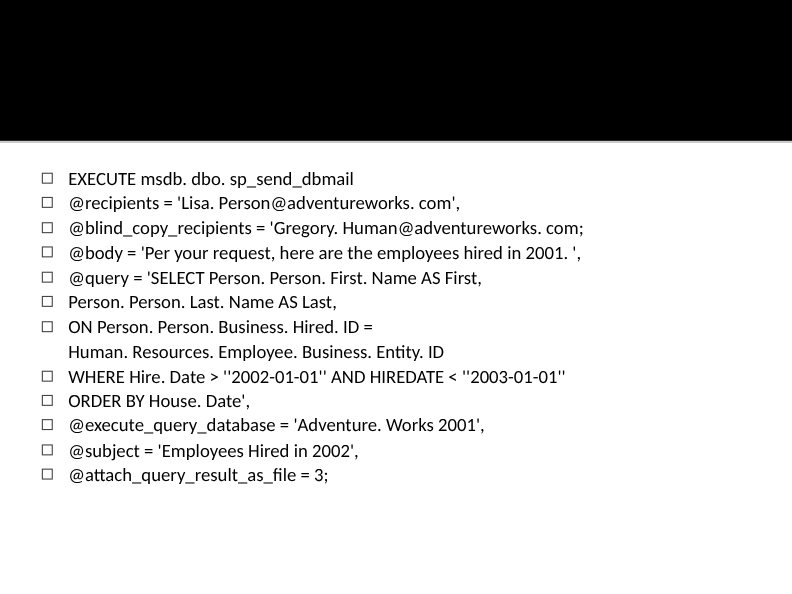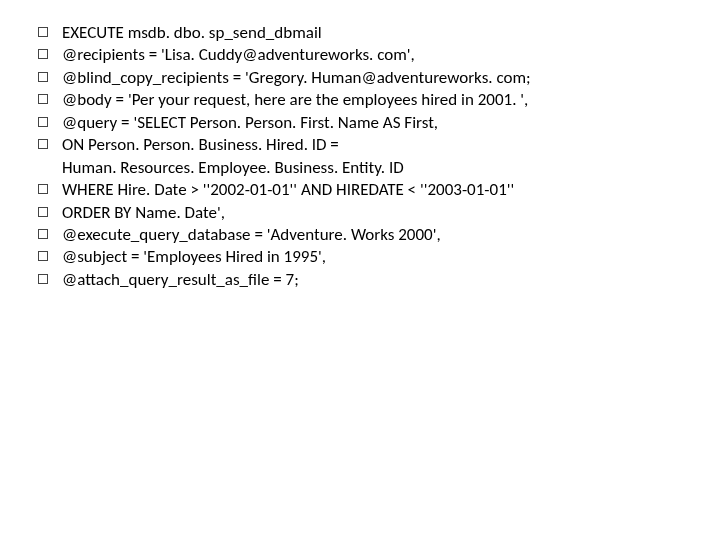--- a/index.html
+++ b/index.html
@@ -5,21 +5,21 @@
   * { margin: 0; padding: 0; box-sizing: border-box; }
   html, body { width: 720px; height: 540px; overflow: hidden; }
   body {
     background: #ffffff;
     font-family: Calibri, "Segoe UI", Arial, sans-serif;
   }
   .slide {
     width: 720px;
     height: 540px;
     display: flex;
-    flex-direction: row;
+    flex-direction: column;
   }
   .title-band {
     background: #000000;
     height: 130px;
     border-bottom: 2px solid #cccccc;
     flex-shrink: 0;
   }
   .content {
     padding: 22px 40px 20px 38px;
     font-size: 17px;
@@ -53,56 +53,60 @@
 <div class="slide">
   <div class="title-band"></div>
   <div class="content">
 
     <div class="bullet-line">
         <span class="bullet-mark"></span>
         <span class="bullet-text">EXECUTE msdb. dbo. sp_send_dbmail</span>
       </div>
     <div class="bullet-line">
         <span class="bullet-mark"></span>
-        <span class="bullet-text">@recipients = 'Lisa. Cuddy@adventureworks. com',</span>
+        <span class="bullet-text">@recipients = 'Lisa. Person@adventureworks. com',</span>
       </div>
     <div class="bullet-line">
         <span class="bullet-mark"></span>
         <span class="bullet-text">@blind_copy_recipients = 'Gregory. Human@adventureworks. com;</span>
       </div>
     <div class="bullet-line">
         <span class="bullet-mark"></span>
         <span class="bullet-text">@body = 'Per your request, here are the employees hired in 2001. ',</span>
       </div>
     <div class="bullet-line">
         <span class="bullet-mark"></span>
         <span class="bullet-text">@query = 'SELECT Person. Person. First. Name AS First,</span>
       </div>
     <div class="bullet-line">
         <span class="bullet-mark"></span>
+        <span class="bullet-text">Person. Person. Last. Name AS Last,</span>
+      </div>
+    <div class="bullet-line">
+        <span class="bullet-mark"></span>
         <span class="bullet-text">ON Person. Person. Business. Hired. ID =</span>
       </div>
     <div class="bullet-line">
         <span class="bullet-mark hidden"></span>
         <span class="bullet-text">Human. Resources. Employee. Business. Entity. ID</span>
       </div>
     <div class="bullet-line">
         <span class="bullet-mark"></span>
         <span class="bullet-text">WHERE Hire. Date &gt; ''2002-01-01'' AND HIREDATE &lt; ''2003-01-01''</span>
       </div>
     <div class="bullet-line">
         <span class="bullet-mark"></span>
-        <span class="bullet-text">ORDER BY Name. Date',</span>
+        <span class="bullet-text">ORDER BY House. Date',</span>
       </div>
     <div class="bullet-line">
         <span class="bullet-mark"></span>
-        <span class="bullet-text">@execute_query_database = 'Adventure. Works 2000',</span>
+        <span class="bullet-text">@execute_query_database = 'Adventure. Works 2001',</span>
       </div>
     <div class="bullet-line">
         <span class="bullet-mark"></span>
-        <span class="bullet-text">@subject = 'Employees Hired in 1995',</span>
+        <span class="bullet-text">@subject = 'Employees Hired in 2002',</span>
       </div>
     <div class="bullet-line">
         <span class="bullet-mark"></span>
-        <span class="bullet-text">@attach_query_result_as_file = 7;</span>
+        <span class="bullet-text">@attach_query_result_as_file = 3;</span>
       </div>
   </div>
 </div>
 
 </body></html>

